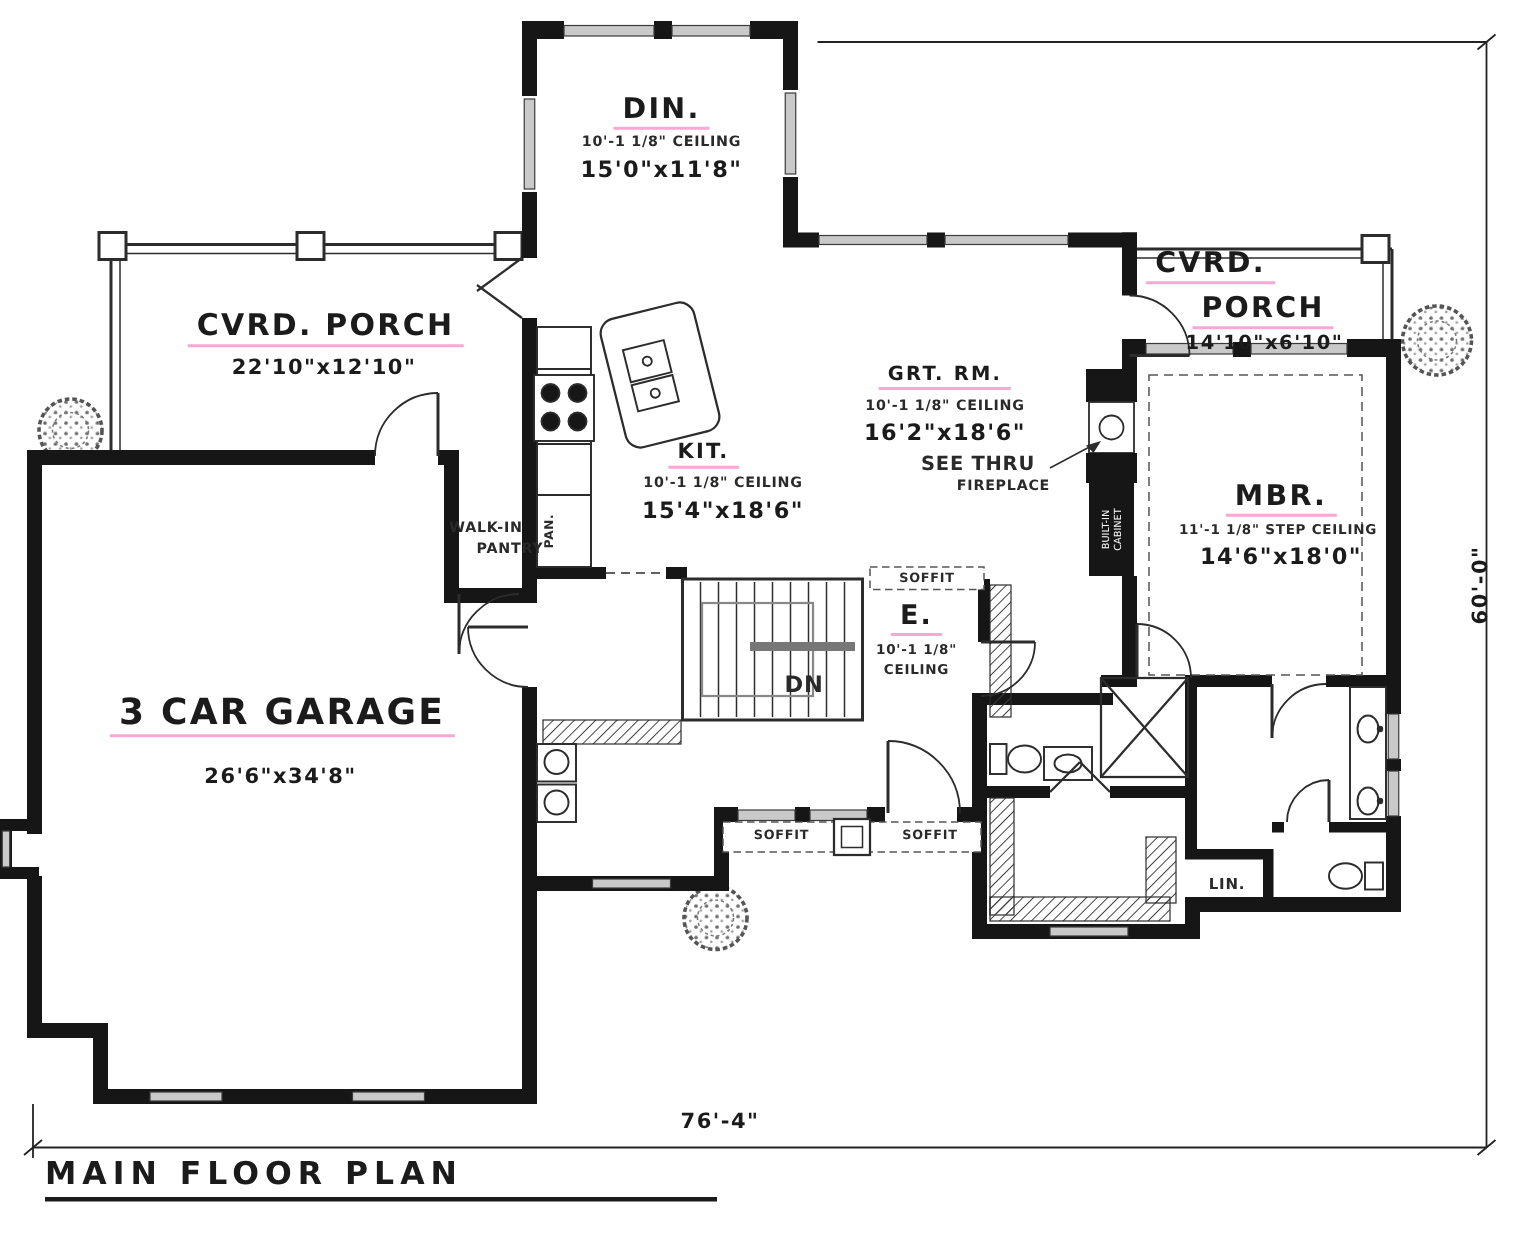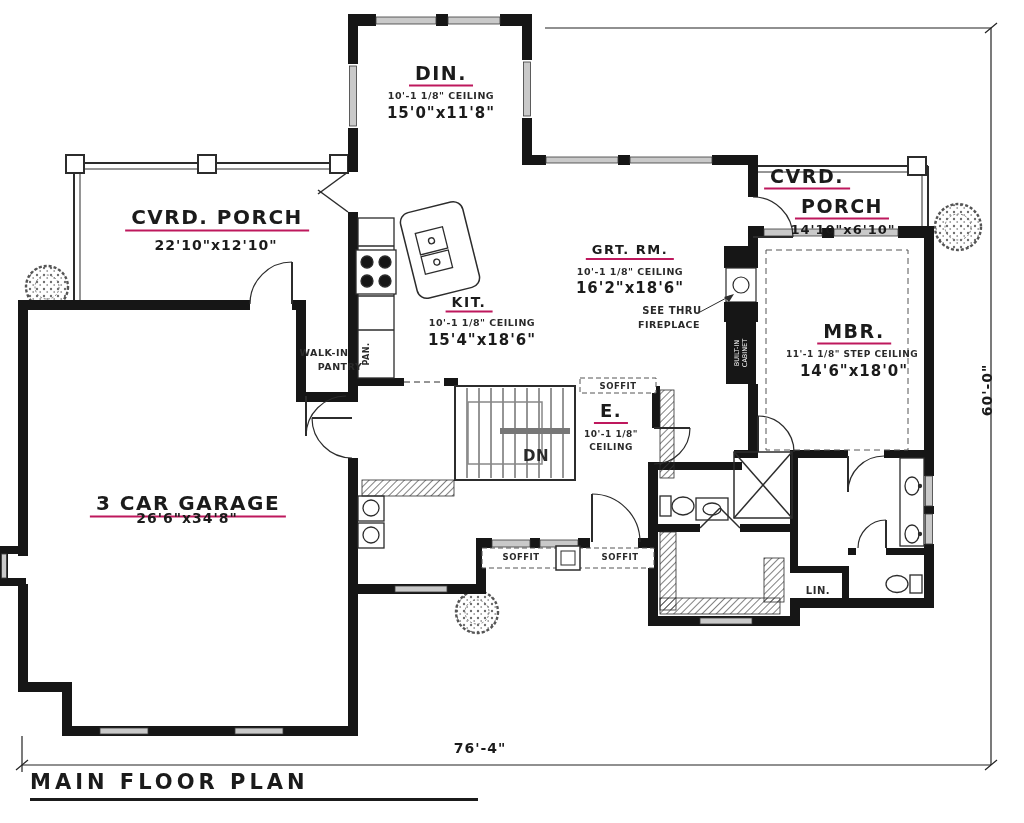--- a/index.html
+++ b/index.html
@@ -1,21 +1,21 @@
 <!DOCTYPE html>
 <html><head>
 <meta charset="utf-8">
 <style>
   html,body{margin:0;padding:0;background:#fff;}
   #plan{position:relative;width:1024px;height:823px;background:#fff;overflow:hidden;
         font-family:"DejaVu Sans",sans-serif;color:#1b1b1b;}
   #plan svg{position:absolute;left:0;top:0;}
   .label{position:absolute;white-space:nowrap;transform:translate(-50%,-50%);
          text-align:center;color:#1b1b1b;}
-  .rname{font-weight:bold;letter-spacing:1.5px;border-bottom:2px solid #be185d;padding:0 6px 1px;}
+  .rname{font-weight:bold;letter-spacing:1.5px;border-bottom:2px solid #f9a8d4;padding:0 6px 1px;}
   .rceil{letter-spacing:.5px;font-weight:bold;color:#2a2a2a;}
   .rsize{font-weight:bold;letter-spacing:1px;}
   .vert{transform:translate(-50%,-50%) rotate(-90deg);}
   .whitetext{color:#fff;}
   #title{position:absolute;left:30px;top:770px;font-size:21px;font-weight:bold;
          letter-spacing:4px;border-bottom:3px solid #1b1b1b;width:448px;padding-bottom:4px;}
 </style>
 </head>
 <body>
 
@@ -303,36 +303,36 @@
   <div class="label rsize" style="left:216px;top:245px;font-size:14px">22'10"x12'10"</div>
 
   <div class="label rname" style="left:807px;top:177px;font-size:19px">CVRD.</div>
   <div class="label rname" style="left:842px;top:207px;font-size:19px">PORCH</div>
   <div class="label rsize" style="left:843px;top:229px;font-size:13px">14'10"x6'10"</div>
 
   <div class="label rname" style="left:630px;top:251px;font-size:13px">GRT. RM.</div>
   <div class="label rceil" style="left:630px;top:271px;font-size:9.5px">10'-1 1/8" CEILING</div>
   <div class="label rsize" style="left:630px;top:288px;font-size:15px">16'2"x18'6"</div>
 
-  <div class="label rceil" style="left:672px;top:310px;font-size:10px">SEE THRU</div>
+  <div class="label rceil" style="left:652px;top:310px;font-size:13px">SEE THRU</div>
   <div class="label rceil" style="left:669px;top:324px;font-size:9.5px">FIREPLACE</div>
 
   <div class="label rname" style="left:469px;top:303px;font-size:14px">KIT.</div>
   <div class="label rceil" style="left:482px;top:322px;font-size:9.5px">10'-1 1/8" CEILING</div>
   <div class="label rsize" style="left:482px;top:340px;font-size:15px">15'4"x18'6"</div>
 
   <div class="label rname" style="left:854px;top:332px;font-size:19px">MBR.</div>
   <div class="label rceil" style="left:852px;top:354px;font-size:9px">11'-1 1/8" STEP CEILING</div>
   <div class="label rsize" style="left:854px;top:371px;font-size:15px">14'6"x18'0"</div>
 
   <div class="label rceil" style="left:324px;top:352px;font-size:9.5px">WALK-IN</div>
   <div class="label rceil" style="left:340px;top:366px;font-size:9.5px">PANTRY</div>
   <div class="label rceil vert" style="left:366px;top:354px;font-size:8px">PAN.</div>
 
-  <div class="label rname" style="left:188px;top:504px;font-size:20px">3 CAR GARAGE</div>
+  <div class="label rname" style="left:188px;top:476px;font-size:24px">3 CAR GARAGE</div>
   <div class="label rsize" style="left:187px;top:518px;font-size:14px">26'6"x34'8"</div>
 
   <div class="label rname" style="left:611px;top:412px;font-size:18px">E.</div>
   <div class="label rceil" style="left:611px;top:434px;font-size:9px">10'-1 1/8"</div>
   <div class="label rceil" style="left:611px;top:447px;font-size:9px">CEILING</div>
 
   <div class="label rceil" style="left:536px;top:456px;font-size:15px">DN</div>
 
   <div class="label rceil" style="left:618px;top:386px;font-size:8.5px">SOFFIT</div>
   <div class="label rceil" style="left:521px;top:557px;font-size:8.5px">SOFFIT</div>

